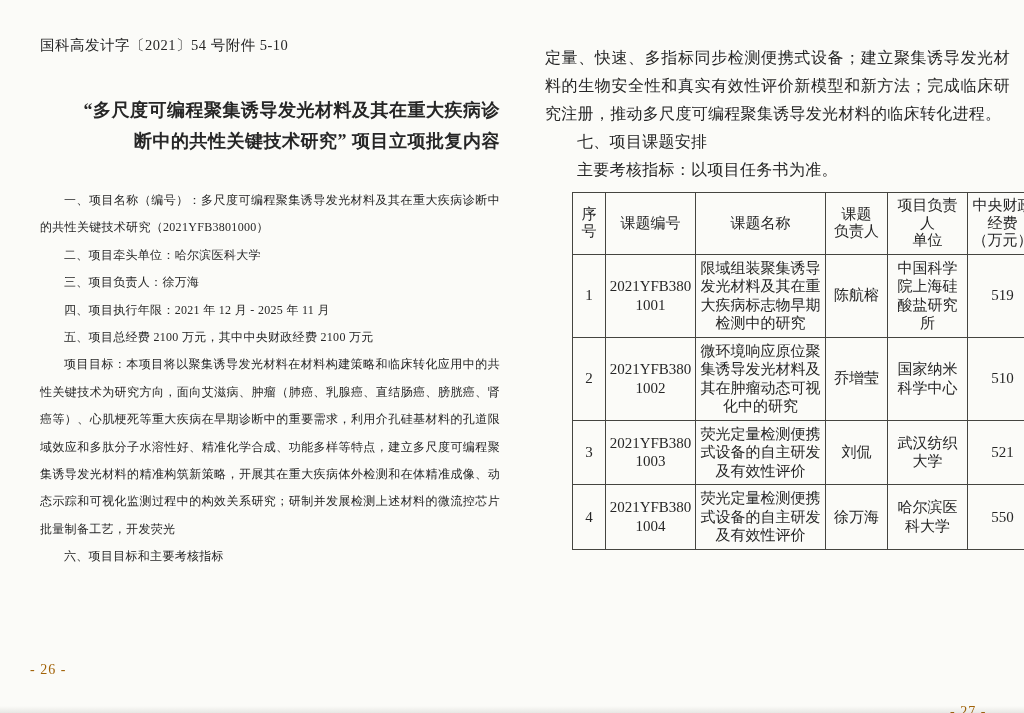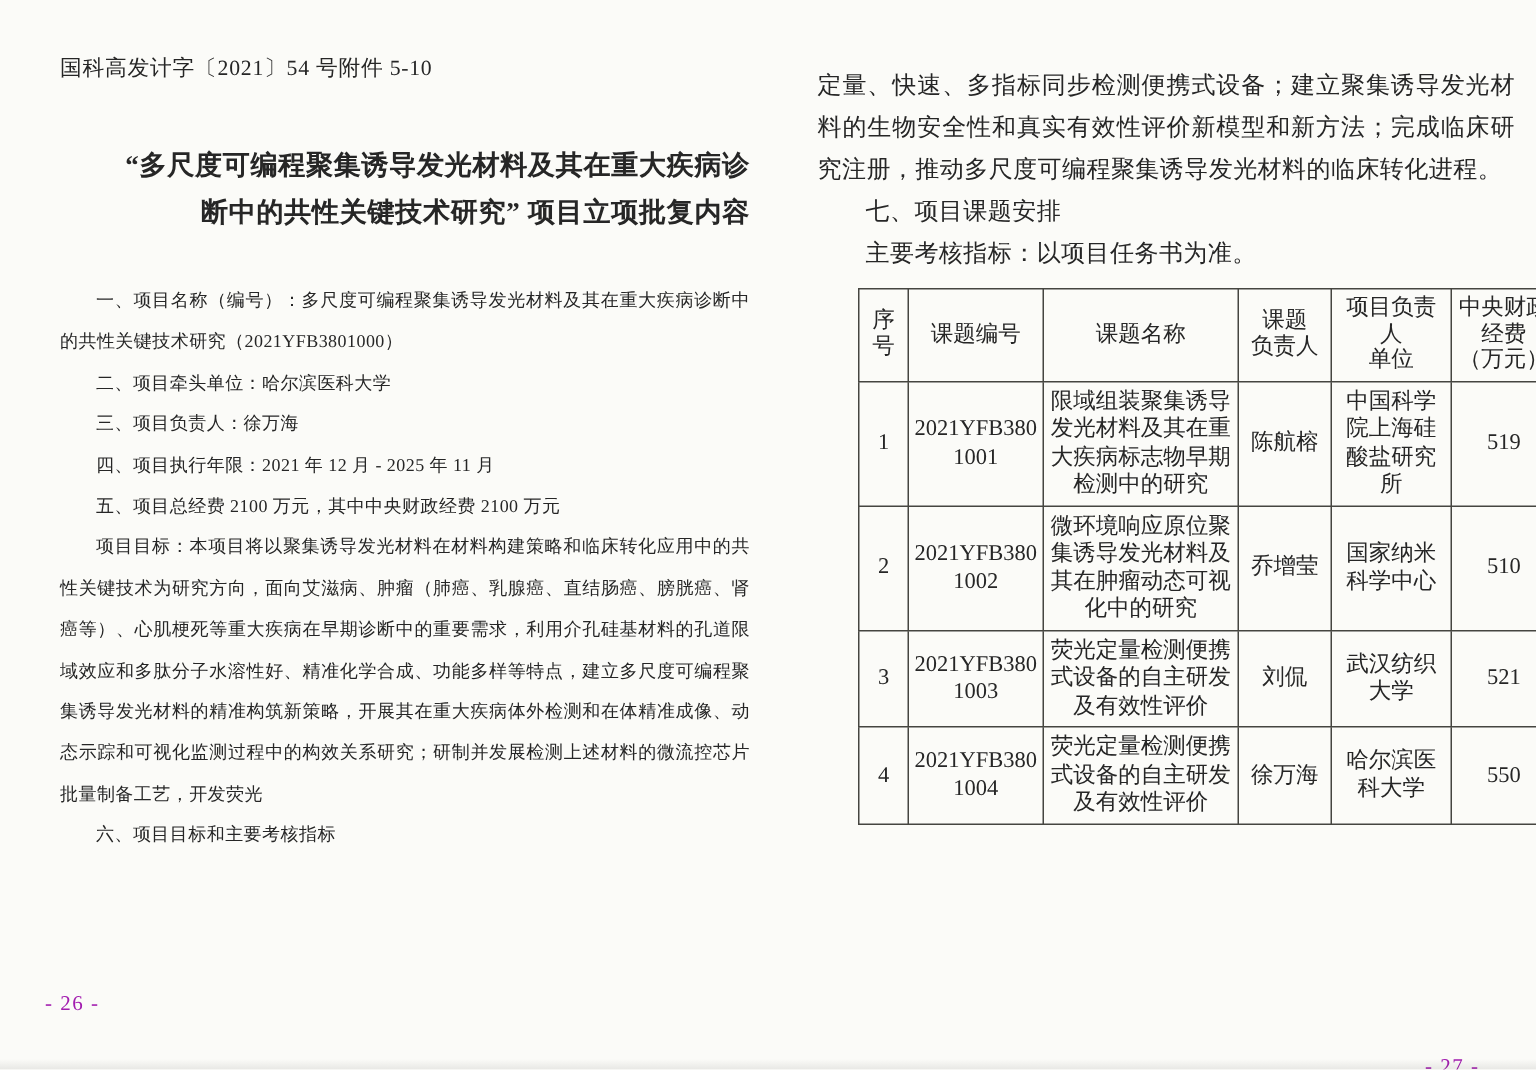--- a/index.html
+++ b/index.html
@@ -42,21 +42,21 @@
   }
   table.topics th,table.topics td{
     border:1.4px solid #454540;text-align:center;vertical-align:middle;
     font-weight:normal;font-size:15px;padding:4px 3px;color:#262626;
   }
   table.topics th{line-height:17.5px;white-space:pre-line;}
   table.topics td{line-height:18.5px;}
   td.code-cell{word-break:break-all;line-height:18.5px;}
 
   
-  .pageno{position:absolute;font-size:14px;letter-spacing:1px;color:#a21caf;text-align:right;}
+  .pageno{position:absolute;font-size:14px;letter-spacing:1px;color:#a16207;text-align:right;}
   .pageno-left{left:30px;top:662px;}
   .pageno-right{left:950px;top:684px;margin-top:20px;}
 </style>
 </head>
 <body>
 
 <div class="page-left">
   <div class="doc-ref">国科高发计字〔2021〕54 号附件 5-10</div>
 
   <div class="doc-title">

